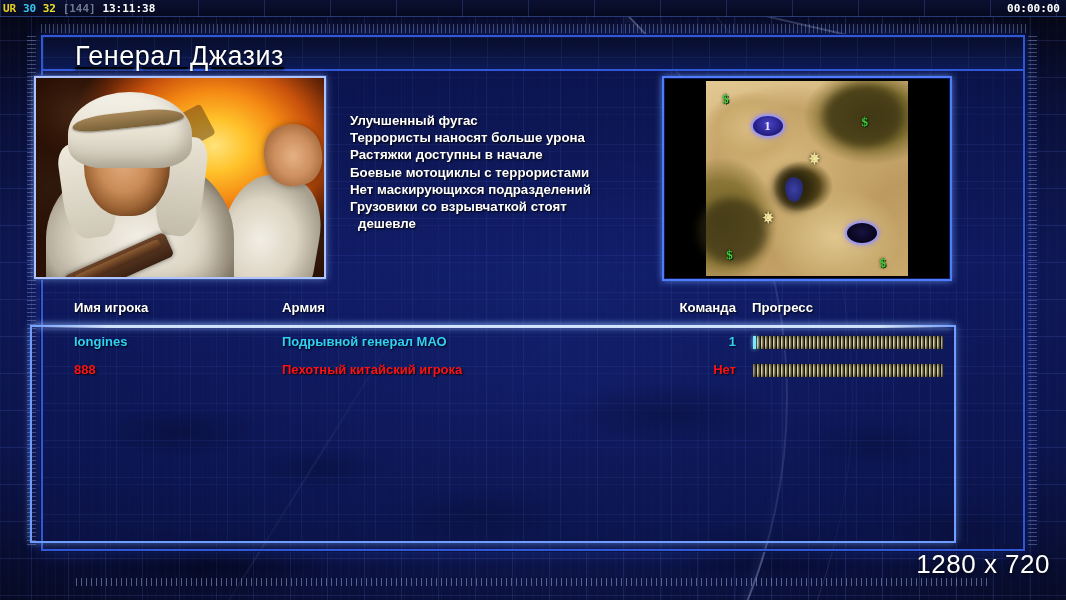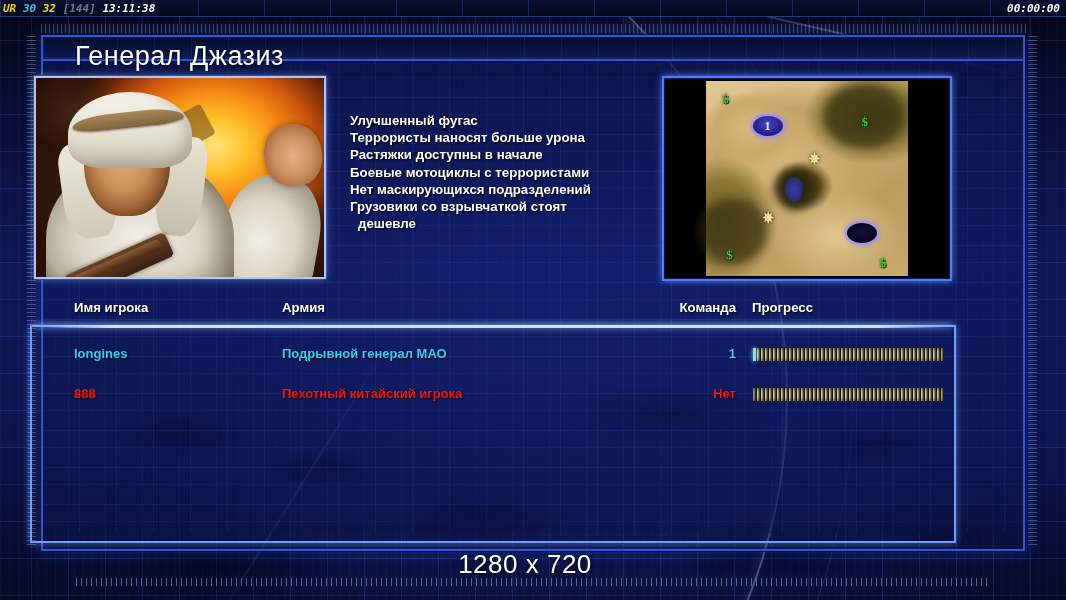--- a/index.html
+++ b/index.html
@@ -69,21 +69,20 @@
 
   
   #topbar{
     position:absolute; left:0; top:0; width:1066px; height:17px;
     background:linear-gradient(180deg,#0a1030,#060a20);
     border-bottom:1px solid rgba(70,100,190,.5);
     font-family:"DejaVu Sans Mono", monospace;
     font-size:11px; font-weight:bold; line-height:17px;
     white-space:nowrap;
     z-index:40;
-    font-style:italic;
   }
   #topbar .tb-left{ position:absolute; left:3px; top:0; }
   #topbar .tb-right{ position:absolute; right:6px; top:0; color:#fff; }
   .c-ur{color:#e9d01a;} .c-n1{color:#35c8f0;} .c-n2{color:#e9e22a;}
   .c-br{color:#6f7893;} .c-tm{color:#ffffff;}
   #topbar .tb-ticks{
     position:absolute; left:0; top:0; width:100%; height:17px; opacity:.5;
     background-image:linear-gradient(to right, rgba(80,115,200,.55) 1px, transparent 1px);
     background-size:66px 100%;
   }
@@ -105,23 +104,24 @@
 
   
   #window{
     position:absolute; left:41px; top:35px; width:984px; height:516px;
     border:2px solid #2f57d8;
     box-shadow:0 0 0 1px rgba(10,18,60,.9), 0 0 16px rgba(40,80,220,.35);
     background:linear-gradient(180deg, rgba(10,18,68,.35), rgba(14,26,96,.22));
     z-index:20;
   }
   #titlebar{
-    position:relative; height:24px;
+    position:relative; height:34px;
     background:linear-gradient(180deg,#070d2c 0%,#0b1440 55%,#0c1a55 100%);
     border-bottom:2px solid #2f57d8;
+    text-decoration:underline;
   }
   #titlebar .tb-grid{
     position:absolute; inset:0; opacity:.5;
     background-image:
       linear-gradient(to right, rgba(90,125,225,.22) 1px, transparent 1px),
       linear-gradient(to bottom, rgba(90,125,225,.22) 1px, transparent 1px);
     background-size:37px 20px;
   }
   #title{
     position:relative; z-index:2;
@@ -310,21 +310,21 @@
     color:#ffffff; font-size:13.2px; font-weight:bold;
     text-shadow:1px 1px 2px rgba(0,0,0,.9);
   }
   #table .thead .hdr{ position:absolute; top:0; }
   #table .hr{
     position:relative; height:3px; margin-top:1px;
     background:linear-gradient(90deg, rgba(150,185,255,.15), rgba(215,232,255,.95) 8%, rgba(215,232,255,.95) 92%, rgba(150,185,255,.15));
     box-shadow:0 0 6px rgba(150,190,255,.85);
   }
   #table .trow{
-    position:relative; height:24px; margin-top:16px;
+    position:relative; height:24px; margin-top:4px;
     font-size:13px; font-weight:bold;
     text-shadow:1px 1px 2px rgba(0,0,0,.9);
   }
   #table .cell{ position:absolute; top:2px; }
   .col-name{ left:2px;padding-left:38px; }
   .col-army{ left:248px; }
   .col-team{ left:630px; width:72px; text-align:right; }
   .col-prog{ left:718px; }
   .pbar{
     position:absolute; left:718px; top:3px; width:192px; height:15px;
@@ -351,21 +351,21 @@
   
   #listpanel{
     position:absolute; left:30px; top:325px; width:926px; height:218px;
     border:2px solid #6f9dff;
     box-shadow:0 0 8px rgba(120,170,255,.55);
     z-index:22; pointer-events:none;
   }
 
   
   #res{
-    position:absolute; left:0; right:16px; top:549px; text-align:center;
+    position:absolute; left:0; right:16px; top:549px; text-align:right;
     color:#ffffff; font-size:26px; font-weight:400; letter-spacing:.5px;
     text-shadow:0 1px 4px rgba(0,0,0,.9);
     z-index:45;
   }
   .bottom-ruler{
     position:absolute; left:76px; top:578px; width:912px; height:8px;
     background-image:linear-gradient(to right, rgba(190,210,255,.6) 1px, transparent 1px);
     background-size:5px 100%;
     opacity:.7; z-index:30;
   }

